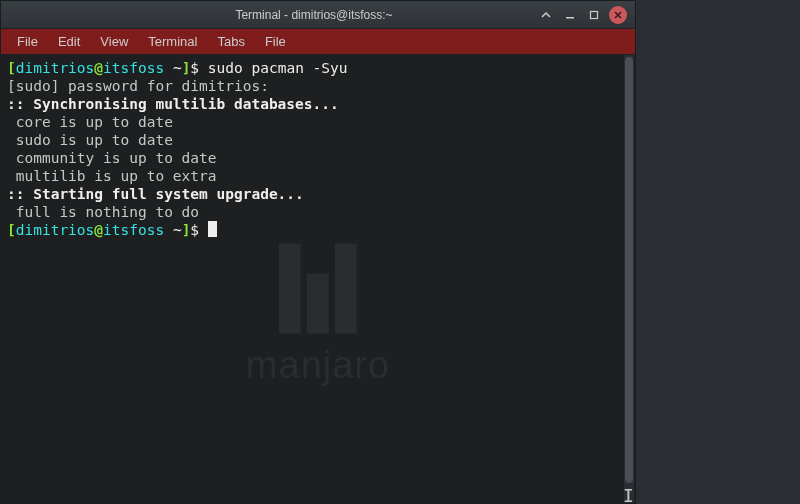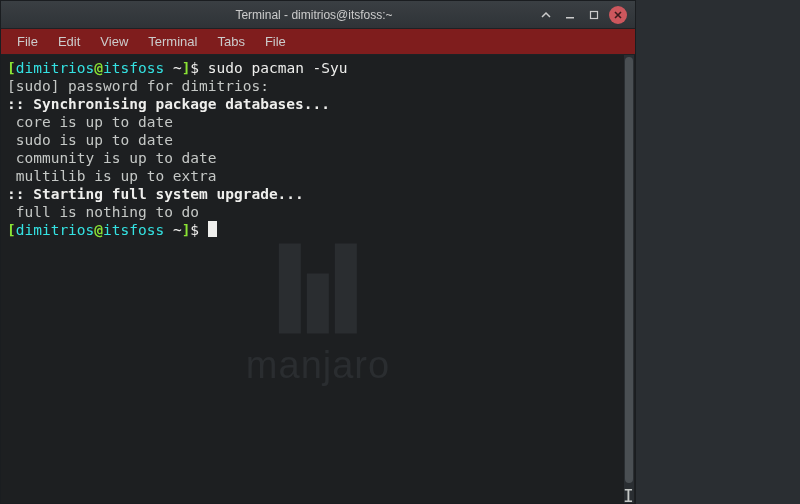--- a/index.html
+++ b/index.html
@@ -86,21 +86,21 @@
       <div class="wm-logo">
         <div class="wm-bar b1"></div>
         <div class="wm-bar b2"></div>
         <div class="wm-bar b3"></div>
       </div>
       <div class="wm-text">manjaro</div>
     </div>
 
     <div class="term-output"><span class="c-green">[</span><span class="c-teal">dimitrios</span><span class="c-green">@</span><span class="c-teal">itsfoss</span><span class="c-white"> ~</span><span class="c-green">]</span><span class="c-white">$ </span><span class="c-white">sudo pacman -Syu</span>
 <span class="c-gray">[sudo] password for dimitrios:</span>
-<span class="c-white c-bold">:: Synchronising package databases...</span>
+<span class="c-white c-bold">:: Synchronising multilib databases...</span>
 <span class="c-gray"> core is up to date</span>
 <span class="c-gray"> sudo is up to date</span>
 <span class="c-gray"> community is up to date</span>
 <span class="c-gray"> multilib is up to extra</span>
 <span class="c-white c-bold">:: Starting full system upgrade...</span>
 <span class="c-gray"> full is nothing to do</span>
 <span class="c-green">[</span><span class="c-teal">dimitrios</span><span class="c-green">@</span><span class="c-teal">itsfoss</span><span class="c-white"> ~</span><span class="c-green">]</span><span class="c-white">$ </span><span class="cursor"></span></div>
 
     <div class="scrollbar">
       <div class="scroll-thumb"></div>

